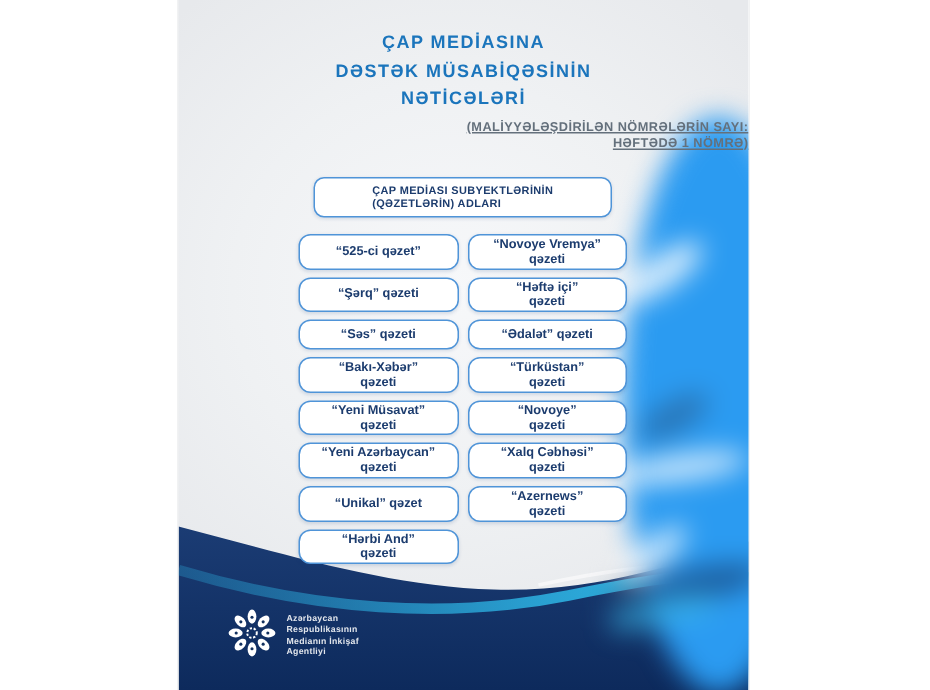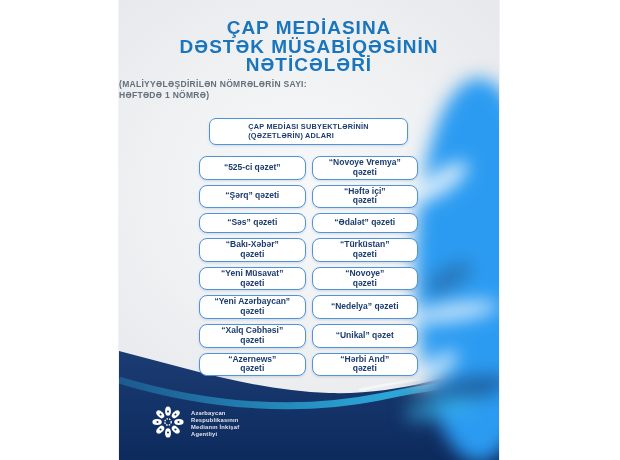--- a/index.html
+++ b/index.html
@@ -22,28 +22,29 @@
   }
   
   .wave{
     position:absolute;left:0;bottom:0;width:380px;height:125px;z-index:2;pointer-events:none;
   }
   
   .content{position:absolute;inset:0;z-index:4;}
   .title{
     position:absolute;top:19px;left:0;width:100%;
     text-align:center;white-space:pre-line;
-    font-size:19px;line-height:18.5px;font-weight:bold;letter-spacing:1px;
+    font-size:12px;line-height:18.5px;font-weight:bold;letter-spacing:1px;
     color:var(--accent_blue,#1b75bc);
   }
   .subtitle{
     position:absolute;top:79px;left:0;width:100%;
-    text-align:left;white-space:pre-line;
+    text-align:right;white-space:pre-line;
     font-size:8.5px;line-height:10.5px;font-weight:bold;letter-spacing:.3px;
     color:var(--subtitle_gray,#64707c);
+    text-decoration:underline;
   }
   .list-header{
     position:absolute;top:118px;left:90px;width:199px;height:27px;
     background:#ffffff;border:1.4px solid var(--box_border,#4f94d8);border-radius:7px;
     display:flex;align-items:center;justify-content:center;text-align:left;
     white-space:pre-line;box-sizing:border-box;
     font-size:7.3px;line-height:8.6px;font-weight:bold;letter-spacing:.25px;
     color:var(--navy_text,#1c3c6e);
     box-shadow:0 1px 2.5px rgba(20,60,120,.14);
   }
@@ -124,21 +125,20 @@
       <div class="np-box">“Bakı-Xəbər”
 qəzeti</div>
       <div class="np-box">“Türküstan”
 qəzeti</div>
       <div class="np-box">“Yeni Müsavat”
 qəzeti</div>
       <div class="np-box">“Novoye”
 qəzeti</div>
       <div class="np-box">“Yeni Azərbaycan”
 qəzeti</div>
-      <div class="np-box">“Nedelya” qəzeti</div>
       <div class="np-box">“Xalq Cəbhəsi”
 qəzeti</div>
       <div class="np-box">“Unikal” qəzet</div>
       <div class="np-box">“Azernews”
 qəzeti</div>
       <div class="np-box">“Hərbi And”
 qəzeti</div>
     </div>
 
     <div class="footer">

